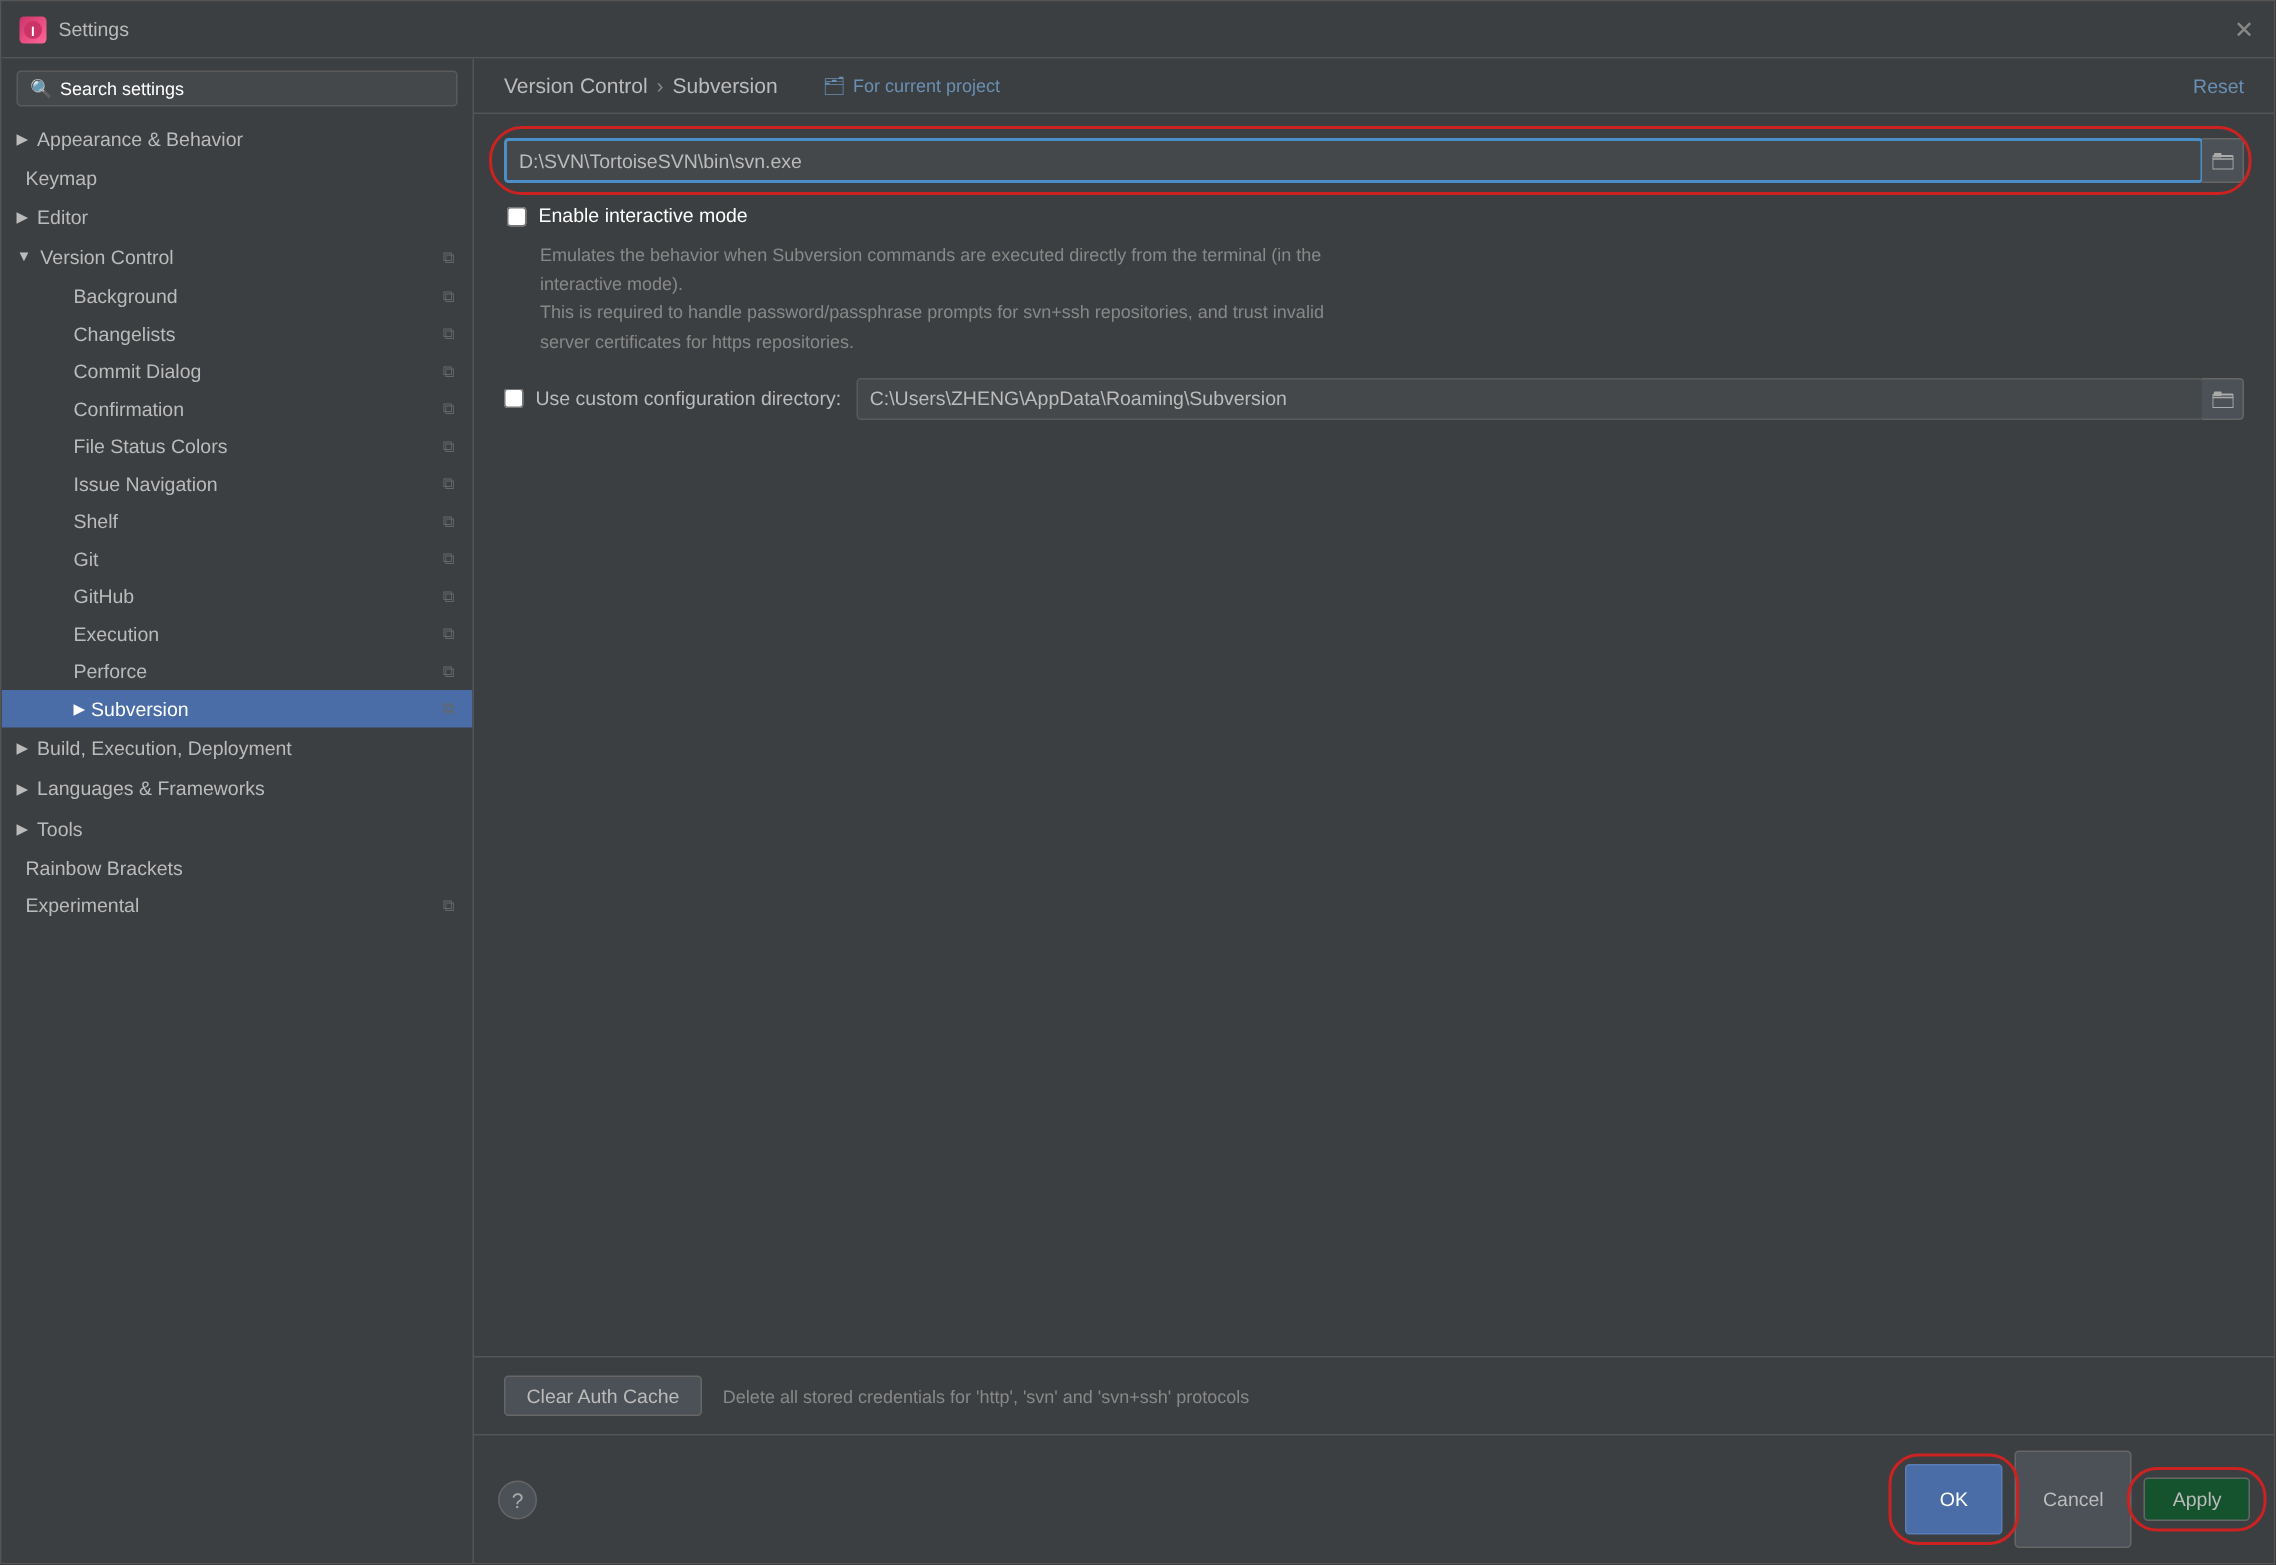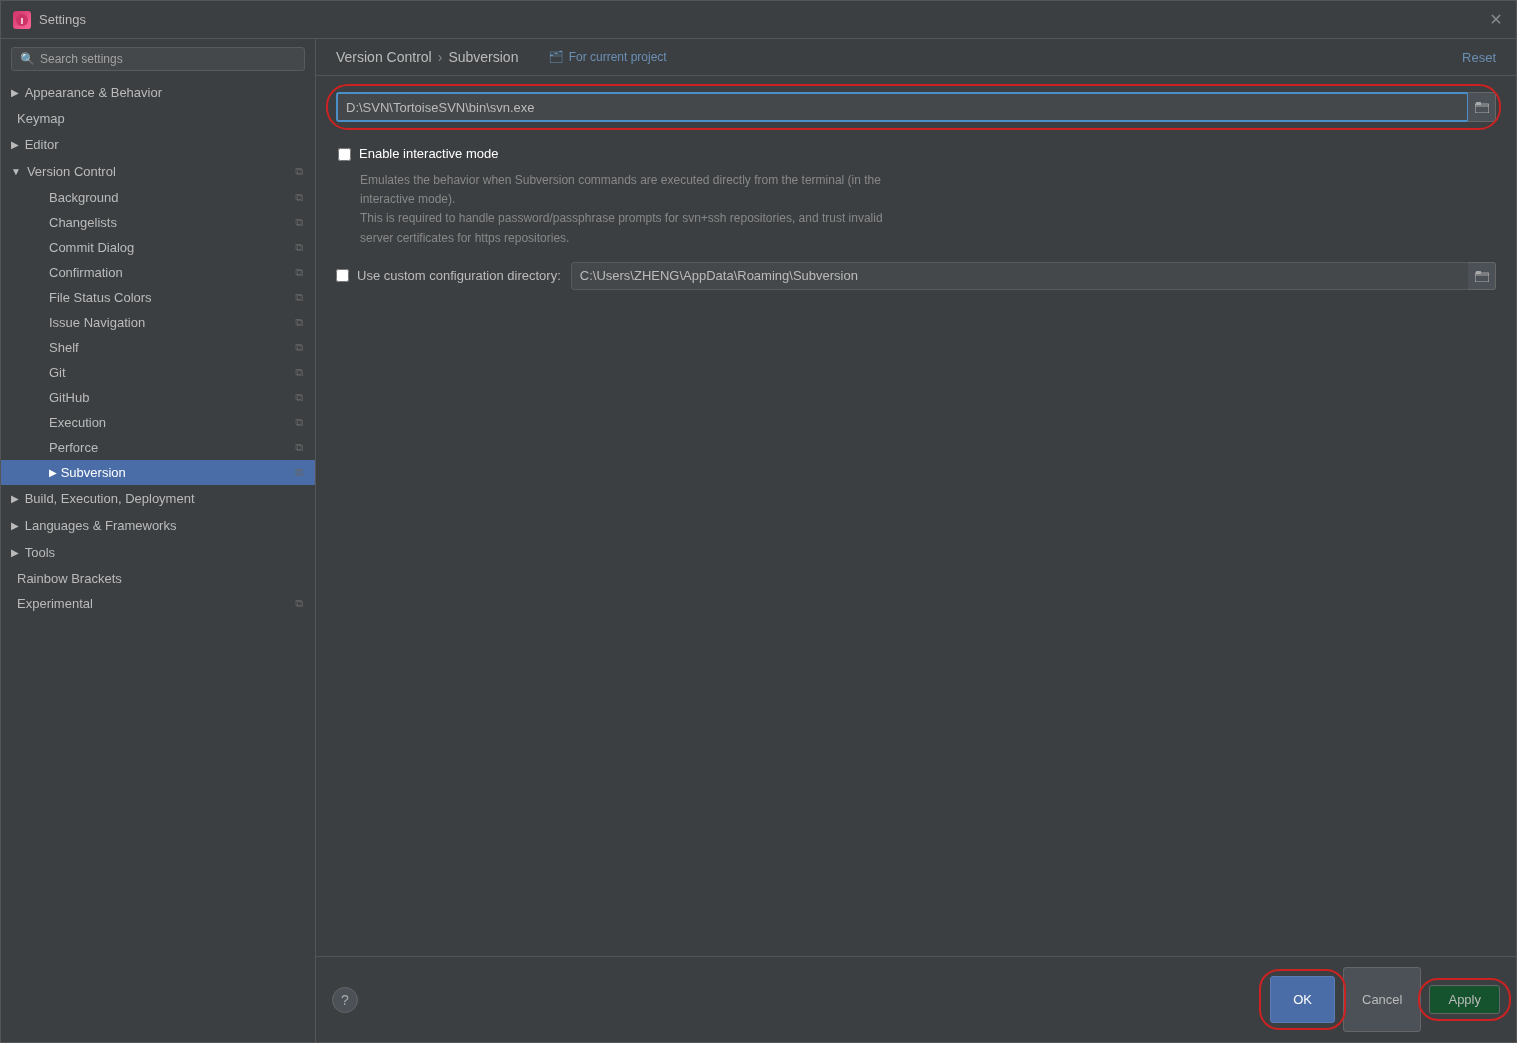--- a/index.html
+++ b/index.html
@@ -87,21 +87,21 @@
       border-radius: 3px;
       display: flex;
       align-items: center;
       padding: 4px 8px;
     }
 
     .search-box input {
       background: transparent;
       border: none;
       outline: none;
-      color: #a3a3a3;
+      color: #ffffff;
       font-size: 12px;
       width: 100%;
     }
 
     .search-icon {
       color: #888;
       margin-right: 5px;
       font-size: 12px;
     }
 
@@ -199,21 +199,21 @@
 
     .main-content {
       flex: 1;
       padding: 16px 20px;
       overflow-y: auto;
     }
 
     .svn-path-row {
       display: flex;
       align-items: center;
-      margin-bottom: 24px;
+      margin-bottom: 14px;
     }
 
     .svn-path-input {
       flex: 1;
       background: #45484a;
       border: 2px solid #4a8fc8;
       border-radius: 3px;
       color: #bbbbbb;
       font-size: 13px;
       padding: 5px 8px;
@@ -639,20 +639,24 @@
           <button class="config-browse-btn">
             <svg width="14" height="12" viewBox="0 0 14 12" fill="none">
               <rect x="0" y="3" width="14" height="9" rx="1" stroke="#aaa" stroke-width="1.2" fill="none"></rect>
               <path d="M0 5h14" stroke="#aaa" stroke-width="1"></path>
               <rect x="1" y="1" width="5" height="3" rx="0.5" fill="#aaa"></rect>
             </svg>
           </button>
         </div>
       </div>
 
+      <div class="main-footer">
+        <button class="clear-cache-btn">Clear Auth Cache</button>
+        <span class="cache-description">Delete all stored credentials for 'http', 'svn' and 'svn+ssh' protocols</span>
+      </div>
 
       <div class="dialog-buttons">
         <button class="help-btn">?</button>
         <button class="ok-btn">OK</button>
         <button class="cancel-btn">Cancel</button>
         <button class="apply-btn">Apply</button>
       </div>
     </div>
   </div>
 </div>

